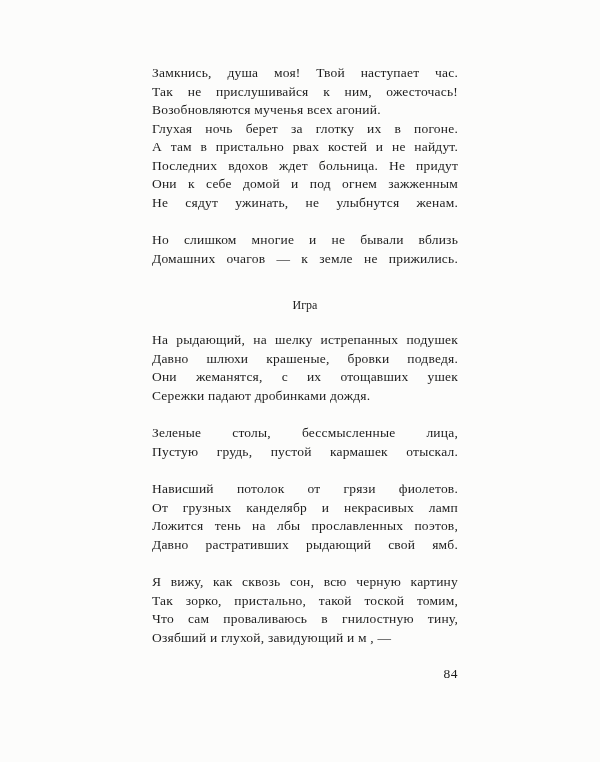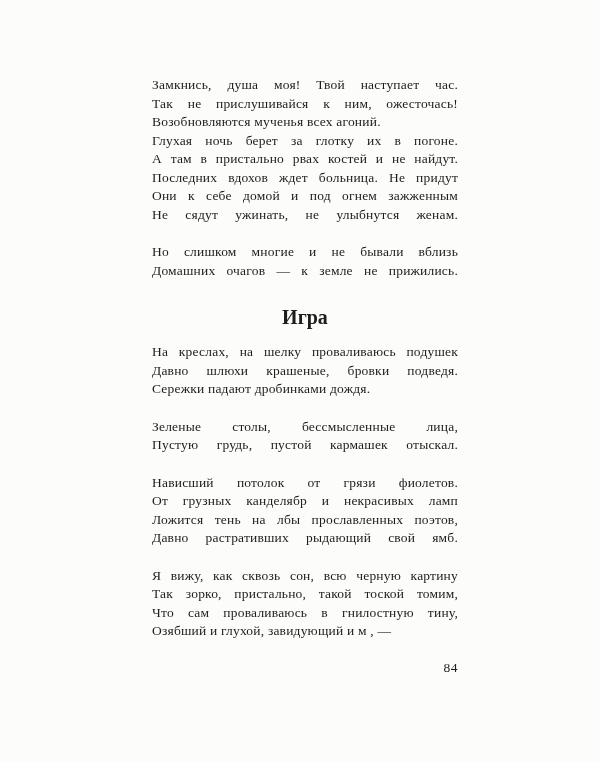--- a/index.html
+++ b/index.html
@@ -16,42 +16,42 @@
   .page {
     position: relative;
     width: 600px;
     height: 762px;
     overflow: hidden;
     background: #fcfcfb;
   }
   .text-block {
     position: absolute;
     left: 152px;
-    top: 76px;
+    top: 64px;
     width: 306px;
   }
   .stanza {
     margin: 0 0 19px 0;
   }
   .line {
     font-size: 13.5px;
     line-height: 18.5px;
     letter-spacing: 0.2px;
     text-align: justify;
     text-align-last: justify;
   }
   .line.short {
     text-align: center;
     text-align-last: left;
   }
   .poem-title {
     margin: 27px 0 16px 0;
     text-align: center;
-    font-weight: bold;
-    font-size: 20px;
+    font-weight: normal;
+    font-size: 12px;
     line-height: 20px;
   }
   .page-number {
     margin-top: 16px;
     text-align: right;
     font-size: 13.5px;
     letter-spacing: 0.5px;
   }
 </style>
 </head>
@@ -72,22 +72,23 @@
     </div>
 
     <div class="stanza">
       <div class="line">Но слишком многие и не бывали вблизь</div>
       <div class="line">Домашних очагов — к земле не прижились.</div>
     </div>
 
     <div class="poem-title">Игра</div>
 
     <div class="stanza">
-      <div class="line">На креслах, на шелку проваливаюсь подушек</div>
+      <div class="line">На рыдающий, на шелку истрепанных подушек</div>
       <div class="line">Давно шлюхи крашеные, бровки подведя.</div>
+      <div class="line">Они жеманятся, с их отощавших ушек</div>
       <div class="line short">Сережки падают дробинками дождя.</div>
     </div>
 
     <div class="stanza">
       <div class="line">Зеленые столы, бессмысленные лица,</div>
       <div class="line">Пустую грудь, пустой кармашек отыскал.</div>
     </div>
 
     <div class="stanza">
       <div class="line">Нависший потолок от грязи фиолетов.</div>

